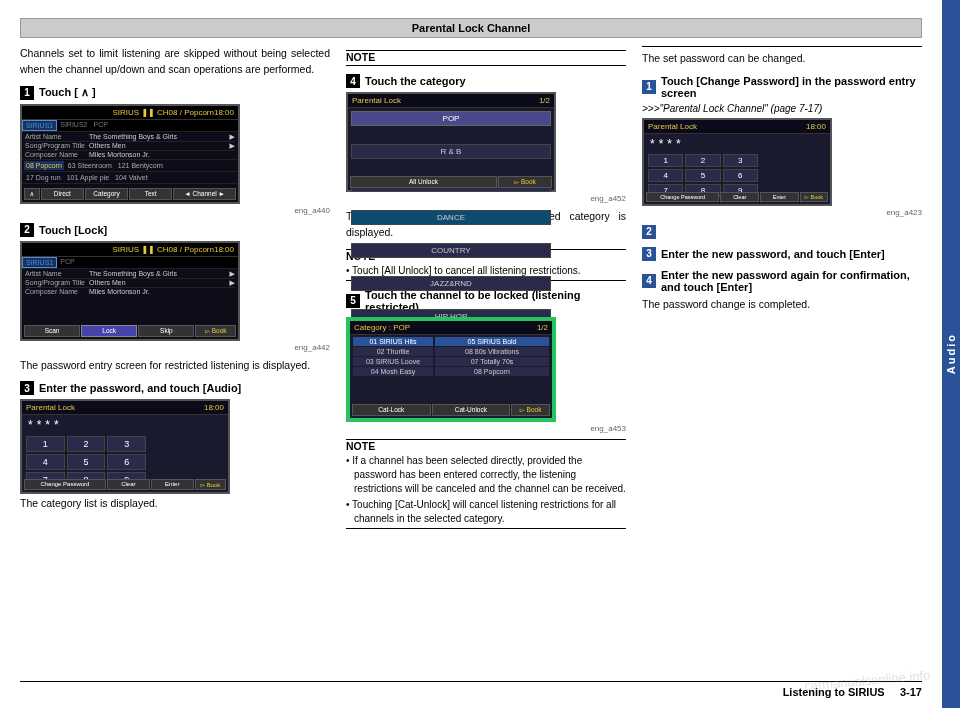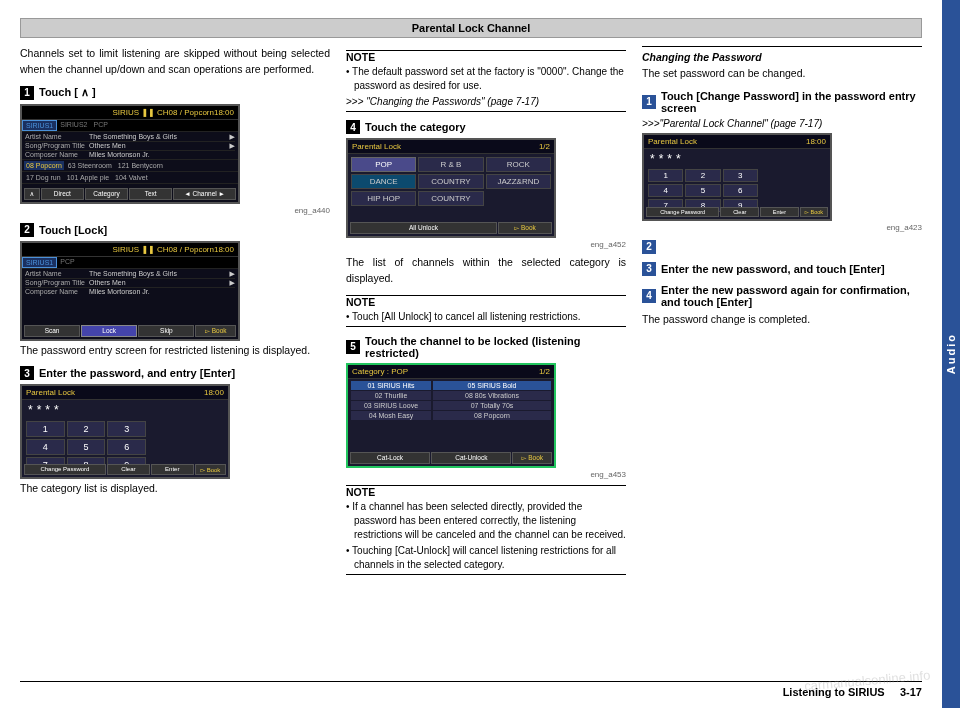--- a/index.html
+++ b/index.html
@@ -271,27 +271,28 @@
                 <span style="color:#ccc;font-size:7px;">Miles Mortonson Jr.</span>
               </div>
             </div>
             <div style="display:flex;gap:1px;position:absolute;bottom:2px;left:2px;right:2px;">
               <span style="flex:1;background:#333;color:#fff;font-size:6.5px;text-align:center;padding:1px;border:1px solid #555;">Scan</span>
               <span style="flex:1;background:#4444aa;color:#fff;font-size:6.5px;text-align:center;padding:1px;border:1px solid #888;">Lock</span>
               <span style="flex:1;background:#333;color:#fff;font-size:6.5px;text-align:center;padding:1px;border:1px solid #555;">Skip</span>
               <span style="flex:0.7;background:#333;color:#e8c840;font-size:6.5px;text-align:center;padding:1px;border:1px solid #555;">▻ Book</span>
             </div>
           </div>
+          <div class="screen-label">eng_a442</div>
         </div>
 
         <p class="body-text">The password entry screen for restricted listening is displayed.</p>
 
         <div class="step-header">
           <span class="step-box">3</span>
-          <span class="step-text-inline">Enter the password, and entry [Enter]</span>
+          <span class="step-text-inline">Enter the password, and touch [Audio]</span>
         </div>
 
         <div style="position:relative; margin-bottom:2px;">
           <div style="width:210px;height:95px;background:#1a1a2e;border:2px solid #555;position:relative;margin-bottom:2px;">
             <div style="background:#0a0a1a;color:#e8c840;font-size:8px;padding:2px 4px;display:flex;justify-content:space-between;border-bottom:1px solid #333;">
               <span>Parental Lock</span>
               <span>18:00</span>
             </div>
             <div style="padding:2px 4px;">
               <div style="color:#fff;font-size:12px;letter-spacing:4px;padding:1px 2px;margin-bottom:3px;">****</div>
@@ -316,38 +317,34 @@
           </div>
         </div>
 
         <p class="body-text">The category list is displayed.</p>
       </div>
 
       <div class="center-col">
 
         <div class="note-box">
           <div class="note-title">NOTE</div>
-          <div class="note-text">
-            <p>• The default password set at the factory is "0000". Change the password as desired for use.</p>
-            <p>&gt;&gt;&gt; <span class="italic-text">"Changing the Passwords" (page 7-17)</span></p>
-          </div>
         </div>
 
         <div class="step-header">
           <span class="step-box">4</span>
           <span class="step-text-inline">Touch the category</span>
         </div>
 
         <div style="position:relative;margin-bottom:2px;">
           <div style="width:210px;height:100px;background:#1a1a2e;border:2px solid #555;position:relative;margin-bottom:2px;">
             <div style="background:#0a0a1a;color:#e8c840;font-size:8px;padding:2px 4px;display:flex;justify-content:space-between;border-bottom:1px solid #333;">
               <span>Parental Lock</span>
               <span>1/2</span>
             </div>
-            <div style="display:grid;grid-template-columns:1fr 1fr 1fr;gap:2px;padding:3px;">
+            <div style="display:grid;grid-template-columns:1fr;gap:18px;padding:3px;">
               <div style="background:#4a4a8a;color:#fff;font-size:8px;text-align:center;padding:2px;border:1px solid #666;">POP</div>
               <div style="background:#2a2a4a;color:#ccc;font-size:8px;text-align:center;padding:2px;border:1px solid #444;">R &amp; B</div>
               <div style="background:#2a2a4a;color:#ccc;font-size:8px;text-align:center;padding:2px;border:1px solid #444;">ROCK</div>
               <div style="background:#0c4a6e;color:#ccc;font-size:8px;text-align:center;padding:2px;border:1px solid #444;">DANCE</div>
               <div style="background:#2a2a4a;color:#ccc;font-size:8px;text-align:center;padding:2px;border:1px solid #444;">COUNTRY</div>
               <div style="background:#2a2a4a;color:#ccc;font-size:8px;text-align:center;padding:2px;border:1px solid #444;">JAZZ&amp;RND</div>
               <div style="background:#2a2a4a;color:#ccc;font-size:8px;text-align:center;padding:2px;border:1px solid #444;">HIP HOP</div>
               <div style="background:#2a2a4a;color:#ccc;font-size:8px;text-align:center;padding:2px;border:1px solid #444;">COUNTRY</div>
             </div>
             <div style="display:flex;gap:1px;position:absolute;bottom:2px;left:2px;right:2px;">
@@ -366,21 +363,21 @@
             <p>• Touch [All Unlock] to cancel all listening restrictions.</p>
           </div>
         </div>
 
         <div class="step-header">
           <span class="step-box">5</span>
           <span class="step-text-inline">Touch the channel to be locked (listening restricted)</span>
         </div>
 
         <div style="position:relative;margin-bottom:2px;">
-          <div style="width:210px;height:105px;background:#1a1a2e;border:2px solid #22c55e;position:relative;margin-bottom:2px;">
+          <div style="width:210px;height:105px;background:#1a1a2e;border:4px solid #22c55e;position:relative;margin-bottom:2px;">
             <div style="background:#0a0a1a;color:#e8c840;font-size:8px;padding:2px 4px;display:flex;justify-content:space-between;border-bottom:1px solid #333;">
               <span>Category : POP</span>
               <span>1/2</span>
             </div>
             <div style="padding:2px 3px;">
               <div style="display:flex;gap:2px;margin-bottom:1px;">
                 <span style="background:#2a5298;color:#fff;font-size:7px;width:80px;padding:1px 2px;text-align:center;">01 SIRIUS Hits</span>
                 <span style="background:#2a5298;color:#fff;font-size:7px;flex:1;padding:1px 2px;text-align:center;">05 SIRIUS Bold</span>
               </div>
               <div style="display:flex;gap:2px;margin-bottom:1px;">
@@ -409,21 +406,20 @@
           <div class="note-title">NOTE</div>
           <div class="note-text">
             <p>• If a channel has been selected directly, provided the password has been entered correctly, the listening restrictions will be canceled and the channel can be received.</p>
             <p>• Touching [Cat-Unlock] will cancel listening restrictions for all channels in the selected category.</p>
           </div>
         </div>
       </div>
 
       <div class="right-col">
         <div class="section-divider"></div>
-        <p style="font-size:10.5px;font-weight:bold;font-style:italic;margin-bottom:3px;">Changing the Password</p>
         <p class="body-text">The set password can be changed.</p>
 
         <div class="step-header">
           <span class="step-box-blue">1</span>
           <span class="step-text-inline">Touch [Change Password] in the password entry screen</span>
         </div>
         <p style="font-size:10px;margin-bottom:4px;font-style:italic;">&gt;&gt;&gt;"Parental Lock Channel" (page 7-17)</p>
 
         <div style="position:relative;margin-bottom:2px;">
           <div style="width:190px;height:88px;background:#1a1a2e;border:2px solid #555;position:relative;margin-bottom:2px;">

